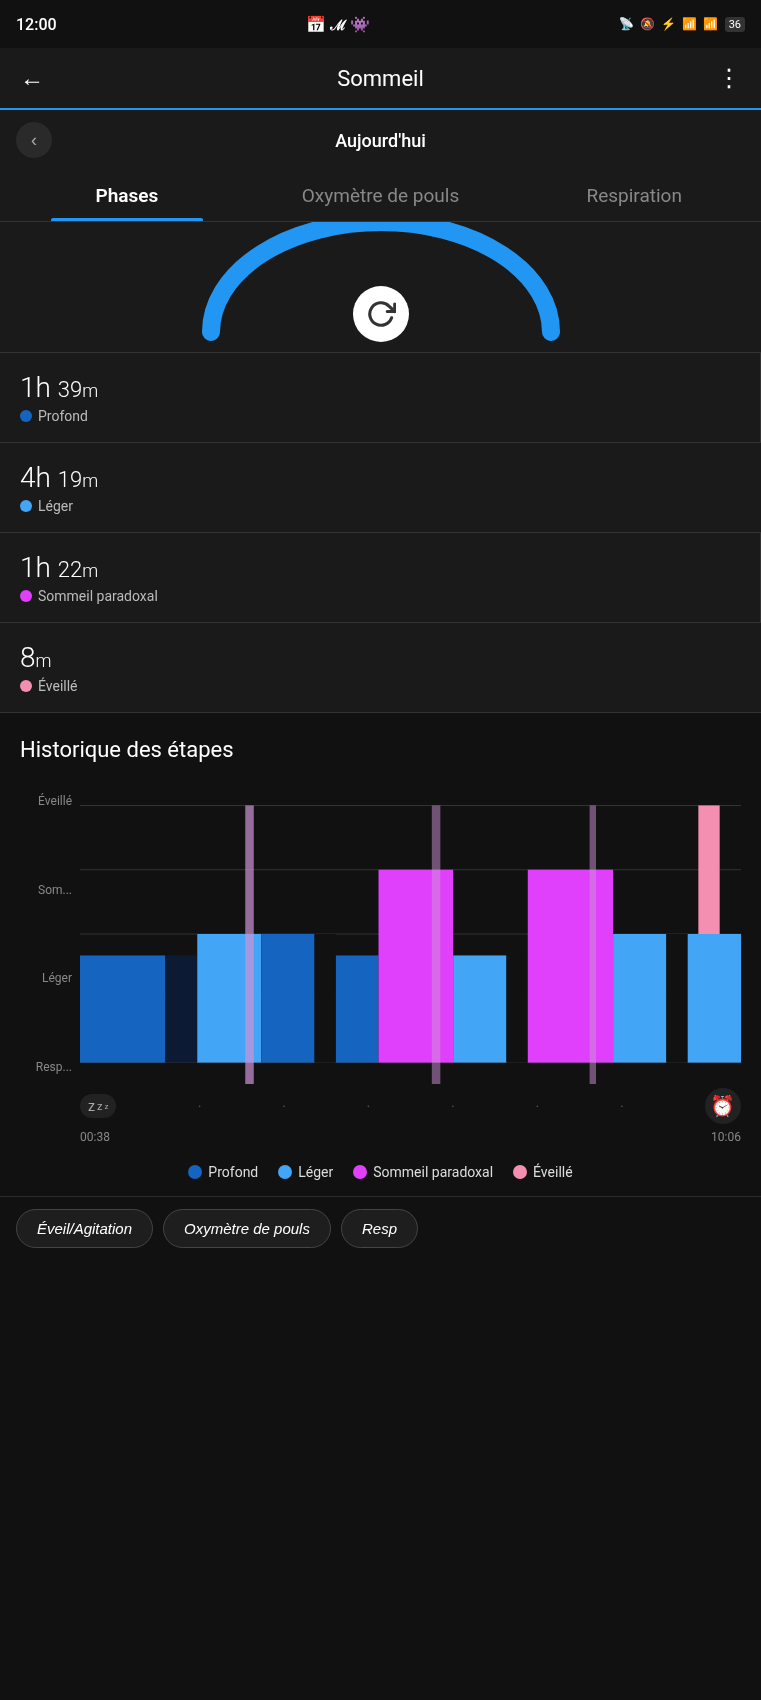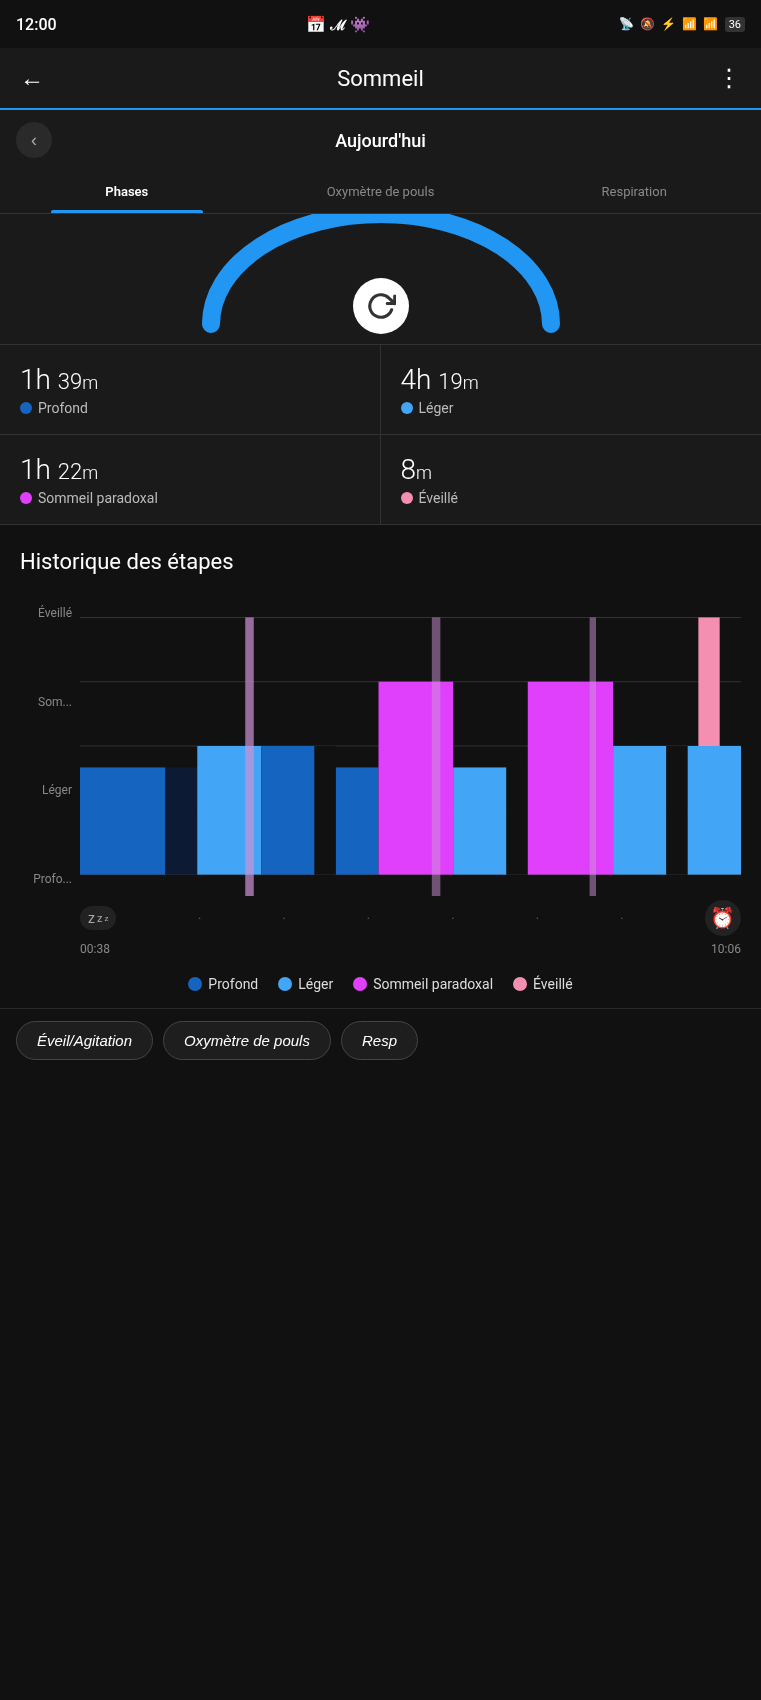--- a/index.html
+++ b/index.html
@@ -94,21 +94,21 @@
     
     .tabs {
       background: #1a1a1a;
       display: flex;
       border-bottom: 1px solid #333;
     }
     .tab {
       flex: 1;
       text-align: center;
       padding: 14px 17px;
-      font-size: 13px;
+      font-size: 19px;
       color: #888;
       cursor: pointer;
       position: relative;
     }
     .tab.active {
       color: #fff;
       font-weight: 600;
     }
     .tab.active::after {
       content: '';
@@ -153,21 +153,21 @@
     }
     .arc-center-icon svg {
       width: 30px;
       height: 30px;
     }
 
     
     .stats-grid {
       background: #1a1a1a;
       display: grid;
-      grid-template-columns: 1fr 1fr;
+      grid-template-columns: 1fr;
       border-top: 1px solid #333;
     }
     .stat-cell {
       padding: 18px 20px;
       border-bottom: 1px solid #333;
     }
     .stat-cell:nth-child(odd) {
       border-right: 1px solid #333;
     }
     .stat-value {
@@ -429,21 +429,21 @@
   <h2 class="historique-title">Historique des étapes</h2>
 </div>
 
 <div class="chart-container">
   <div class="chart-wrapper">
 
     <div class="chart-y-labels">
       <span class="chart-y-label">Éveillé</span>
       <span class="chart-y-label">Som...</span>
       <span class="chart-y-label">Léger</span>
-      <span class="chart-y-label">Profo...</span>
+      <span class="chart-y-label">Resp...</span>
     </div>
 
     <div class="chart-plot">
       <svg class="chart-svg" viewBox="0 0 620 280" preserveAspectRatio="none">
 
         <line x1="0" y1="20" x2="620" y2="20" stroke="#333" stroke-width="1"></line>
         <line x1="0" y1="80" x2="620" y2="80" stroke="#333" stroke-width="1"></line>
         <line x1="0" y1="140" x2="620" y2="140" stroke="#333" stroke-width="1"></line>
         <line x1="0" y1="200" x2="620" y2="200" stroke="#333" stroke-width="1"></line>
         <line x1="0" y1="260" x2="620" y2="260" stroke="#333" stroke-width="1"></line>

